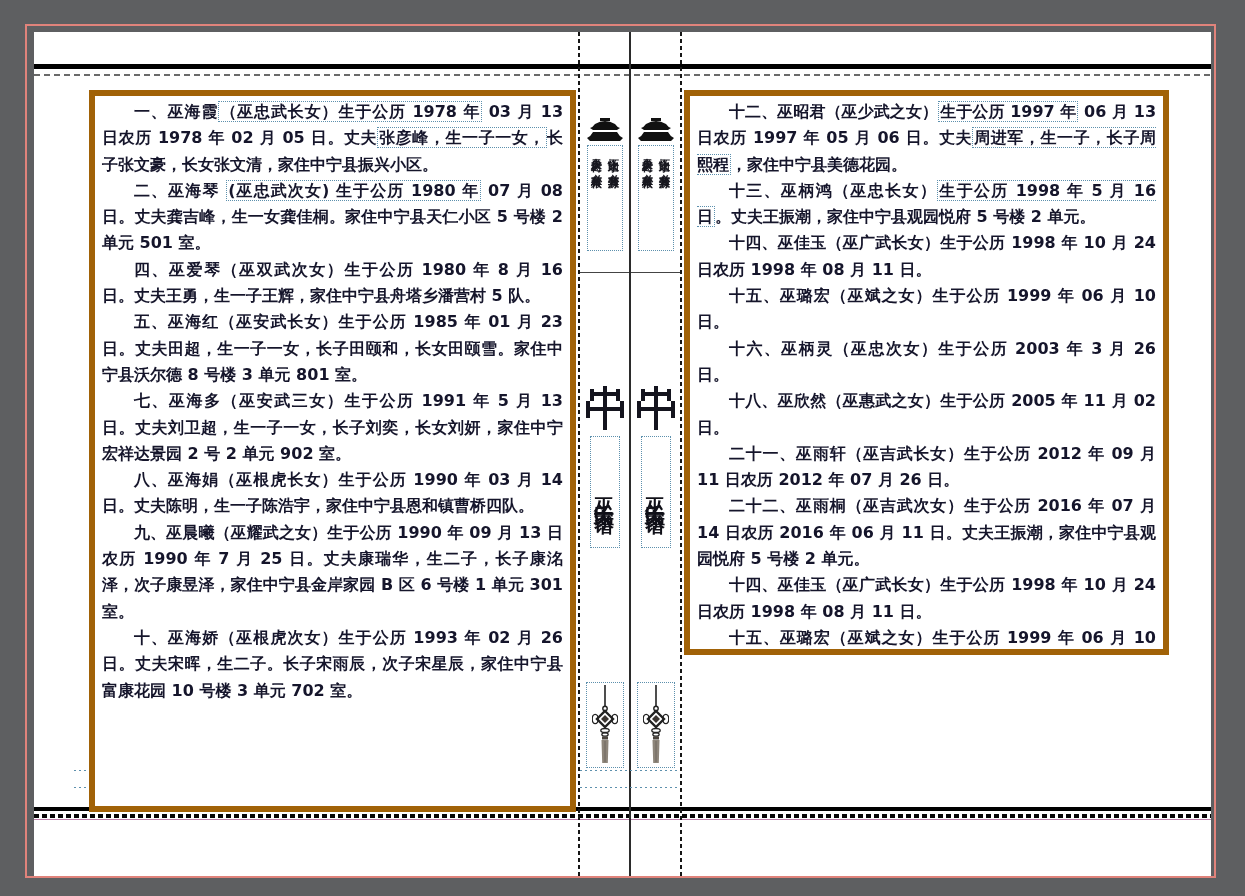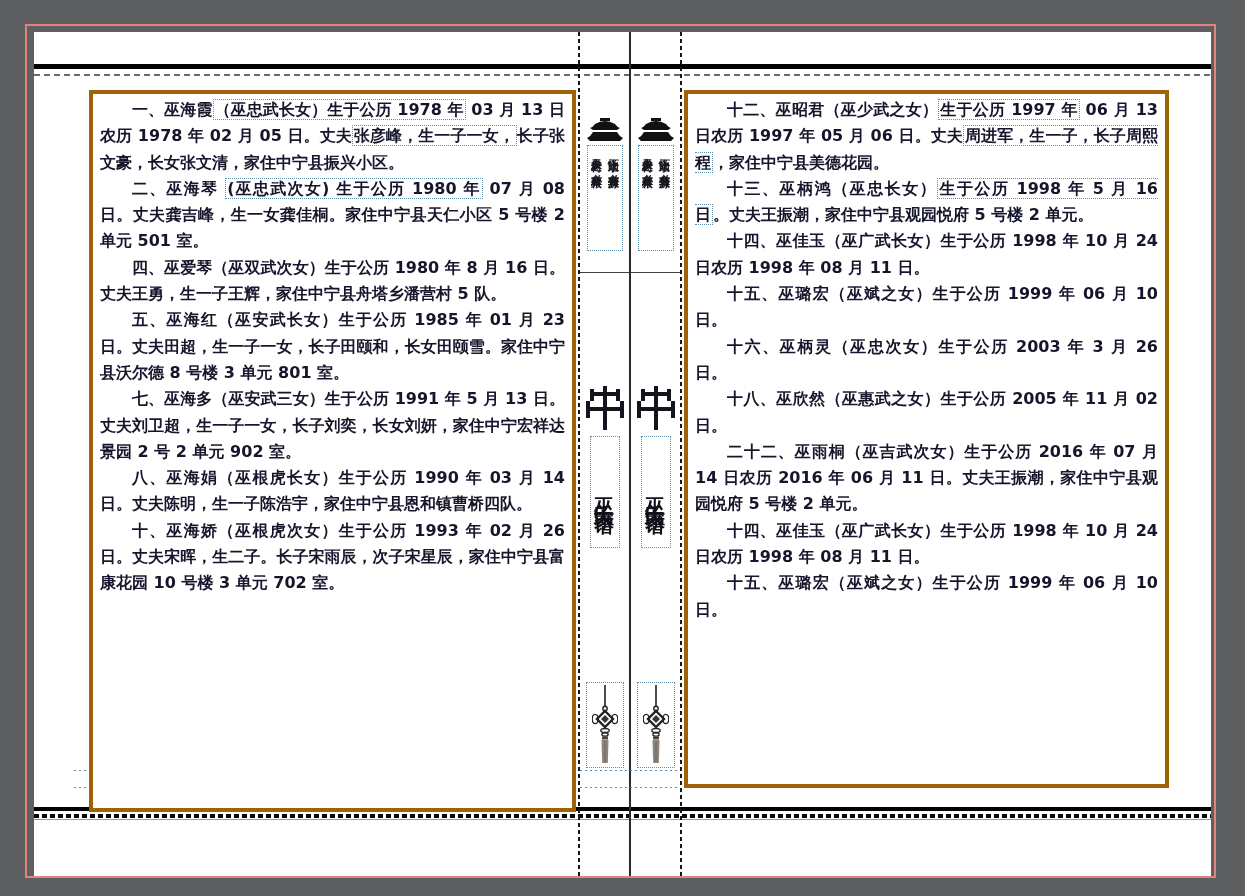--- a/index.html
+++ b/index.html
@@ -13,23 +13,23 @@
   .rule-bottom-solid{top:775px;height:4px;background:#000;}
   .rule-bottom-dashed{top:782px;height:4px;background:repeating-linear-gradient(to right,#050505 0 5px,transparent 5px 8px);}
   .rule-magenta{top:787px;height:1px;background:#b2689c;opacity:.85;}
   
   .fold{position:absolute;top:0;bottom:0;}
   .fold-dashed{width:2px;background:repeating-linear-gradient(to bottom,#161616 0 4px,transparent 4px 7px);}
   .fold-left{left:544px;}
   .fold-right{left:646px;}
   .fold-center{left:595px;width:2px;background:#2b2b2b;}
   
-  .page{position:absolute;top:58px;border:4px solid #a16207;box-sizing:border-box;background:#fff;overflow:hidden;padding:3px 7px 0 7px;}
+  .page{position:absolute;top:58px;border:6px solid #a16207;box-sizing:border-box;background:#fff;overflow:hidden;padding:3px 7px 0 7px;}
   .page-left{left:55px;width:487px;height:722px;}
-  .page-right{left:650px;width:485px;height:698px;}
+  .page-right{left:650px;width:485px;height:565px;}
   .entry{margin:0;text-indent:2em;text-align:justify;font-weight:bold;font-size:16px;line-height:26.3px;color:#15152b;font-family:"DejaVu Sans",sans-serif;}
   .field{border:1px dotted #5d90ad;padding:0 1px;}
   
   .strip{position:absolute;top:0;height:844px;width:49px;}
   .strip-1{left:546px;}
   .strip-2{left:597px;}
   .strip *{box-sizing:border-box;}
   .strip .roof{position:absolute;top:86px;left:50%;transform:translateX(-50%);}
   .couplet-box{position:absolute;top:113px;left:50%;transform:translateX(-50%);width:36px;height:106px;border:1px dotted #5d90ad;display:flex;flex-direction:row;justify-content:space-between;padding:3px 2px;}
   .v-text{writing-mode:vertical-rl;text-orientation:upright;}
@@ -63,32 +63,34 @@
     <div class="fold fold-dashed fold-right"></div>
 
     <div class="page page-left">
       <div id="left-entries">
           <p class="entry"><span>一、巫海霞</span><span class="field">（巫忠武长女）生于公历 1978 年</span><span> 03 月 13 日农历 1978 年 02 月 05 日。丈夫</span><span class="field">张彦峰，生一子一女，</span><span>长子张文豪，长女张文清，家住中宁县振兴小区。</span></p>
           <p class="entry"><span>二、巫海琴 </span><span class="field">(巫忠武次女) 生于公历 1980 年</span><span> 07 月 08 日。丈夫龚吉峰，生一女龚佳桐。家住中宁县天仁小区 5 号楼 2 单元 501 室。</span></p>
           <p class="entry"><span>四、巫爱琴（巫双武次女）生于公历 1980 年 8 月 16 日。丈夫王勇，生一子王辉，家住中宁县舟塔乡潘营村 5 队。</span></p>
           <p class="entry"><span>五、巫海红（巫安武长女）生于公历 1985 年 01 月 23 日。丈夫田超，生一子一女，长子田颐和，长女田颐雪。家住中宁县沃尔德 8 号楼 3 单元 801 室。</span></p>
           <p class="entry"><span>七、巫海多（巫安武三女）生于公历 1991 年 5 月 13 日。丈夫刘卫超，生一子一女，长子刘奕，长女刘妍，家住中宁宏祥达景园 2 号 2 单元 902 室。</span></p>
           <p class="entry"><span>八、巫海娟（巫根虎长女）生于公历 1990 年 03 月 14 日。丈夫陈明，生一子陈浩宇，家住中宁县恩和镇曹桥四队。</span></p>
+          <p class="entry"><span>九、巫晨曦（巫耀武之女）生于公历 1990 年 09 月 13 日农历 1990 年 7 月 25 日。丈夫康瑞华，生二子，长子康洺泽，次子康昱泽，家住中宁县金岸家园 B 区 6 号楼 1 单元 301 室。</span></p>
           <p class="entry"><span>十、巫海娇（巫根虎次女）生于公历 1993 年 02 月 26 日。丈夫宋晖，生二子。长子宋雨辰，次子宋星辰，家住中宁县富康花园 10 号楼 3 单元 702 室。</span></p>
         </div>
     </div>
 
     <div class="page page-right">
       <div id="right-entries">
           <p class="entry"><span>十二、巫昭君（巫少武之女）</span><span class="field">生于公历 1997 年</span><span> 06 月 13 日农历 1997 年 05 月 06 日。丈夫</span><span class="field">周进军，生一子，长子周熙程</span><span>，家住中宁县美德花园。</span></p>
           <p class="entry"><span>十三、巫柄鸿（巫忠长女）</span><span class="field">生于公历 1998 年 5 月 16 日</span><span>。丈夫王振潮，家住中宁县观园悦府 5 号楼 2 单元。</span></p>
           <p class="entry"><span>十四、巫佳玉（巫广武长女）生于公历 1998 年 10 月 24 日农历 1998 年 08 月 11 日。</span></p>
           <p class="entry"><span>十五、巫璐宏（巫斌之女）生于公历 1999 年 06 月 10 日。</span></p>
           <p class="entry"><span>十六、巫柄灵（巫忠次女）生于公历 2003 年 3 月 26 日。</span></p>
           <p class="entry"><span>十八、巫欣然（巫惠武之女）生于公历 2005 年 11 月 02 日。</span></p>
+          <p class="entry"><span>二十一、巫雨轩（巫吉武长女）生于公历 2012 年 09 月 11 日农历 2012 年 07 月 26 日。</span></p>
           <p class="entry"><span>二十二、巫雨桐（巫吉武次女）生于公历 2016 年 07 月 14 日农历 2016 年 06 月 11 日。丈夫王振潮，家住中宁县观园悦府 5 号楼 2 单元。</span></p>
           <p class="entry"><span>十四、巫佳玉（巫广武长女）生于公历 1998 年 10 月 24 日农历 1998 年 08 月 11 日。</span></p>
           <p class="entry"><span>十五、巫璐宏（巫斌之女）生于公历 1999 年 06 月 10 日。</span></p>
         </div>
     </div>
 
     <div class="strip strip-1">
       <svg class="roof" width="36" height="24" viewBox="0 0 36 24">
         <rect x="13" y="0" width="10" height="3" fill="#111"></rect>
         <path d="M3,10 Q6,9 8,6 Q18,0 28,6 Q30,9 33,10 L30,12 L6,12 Z" fill="#111"></path>

